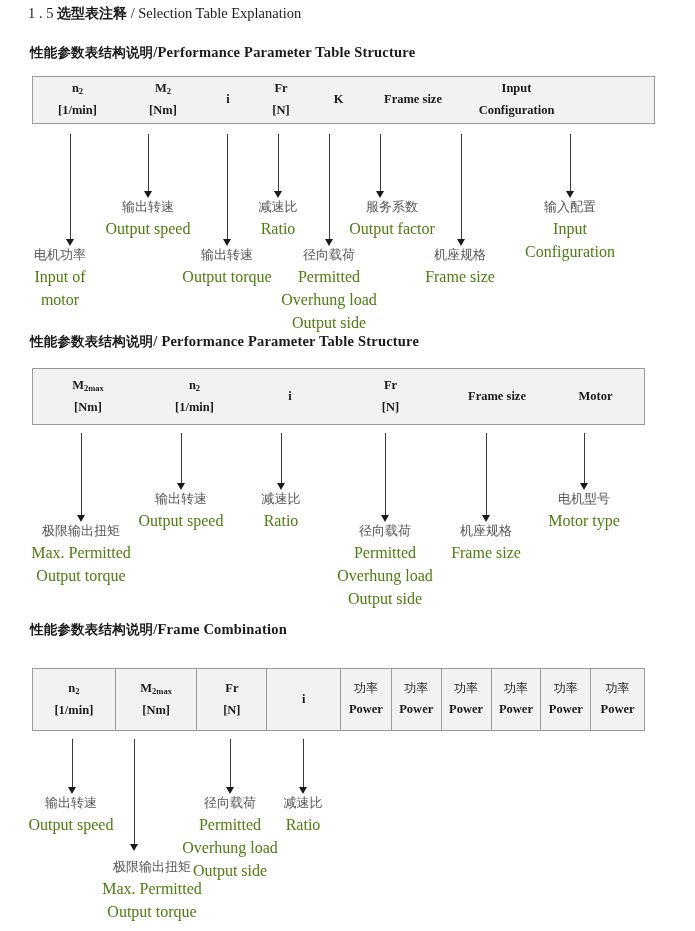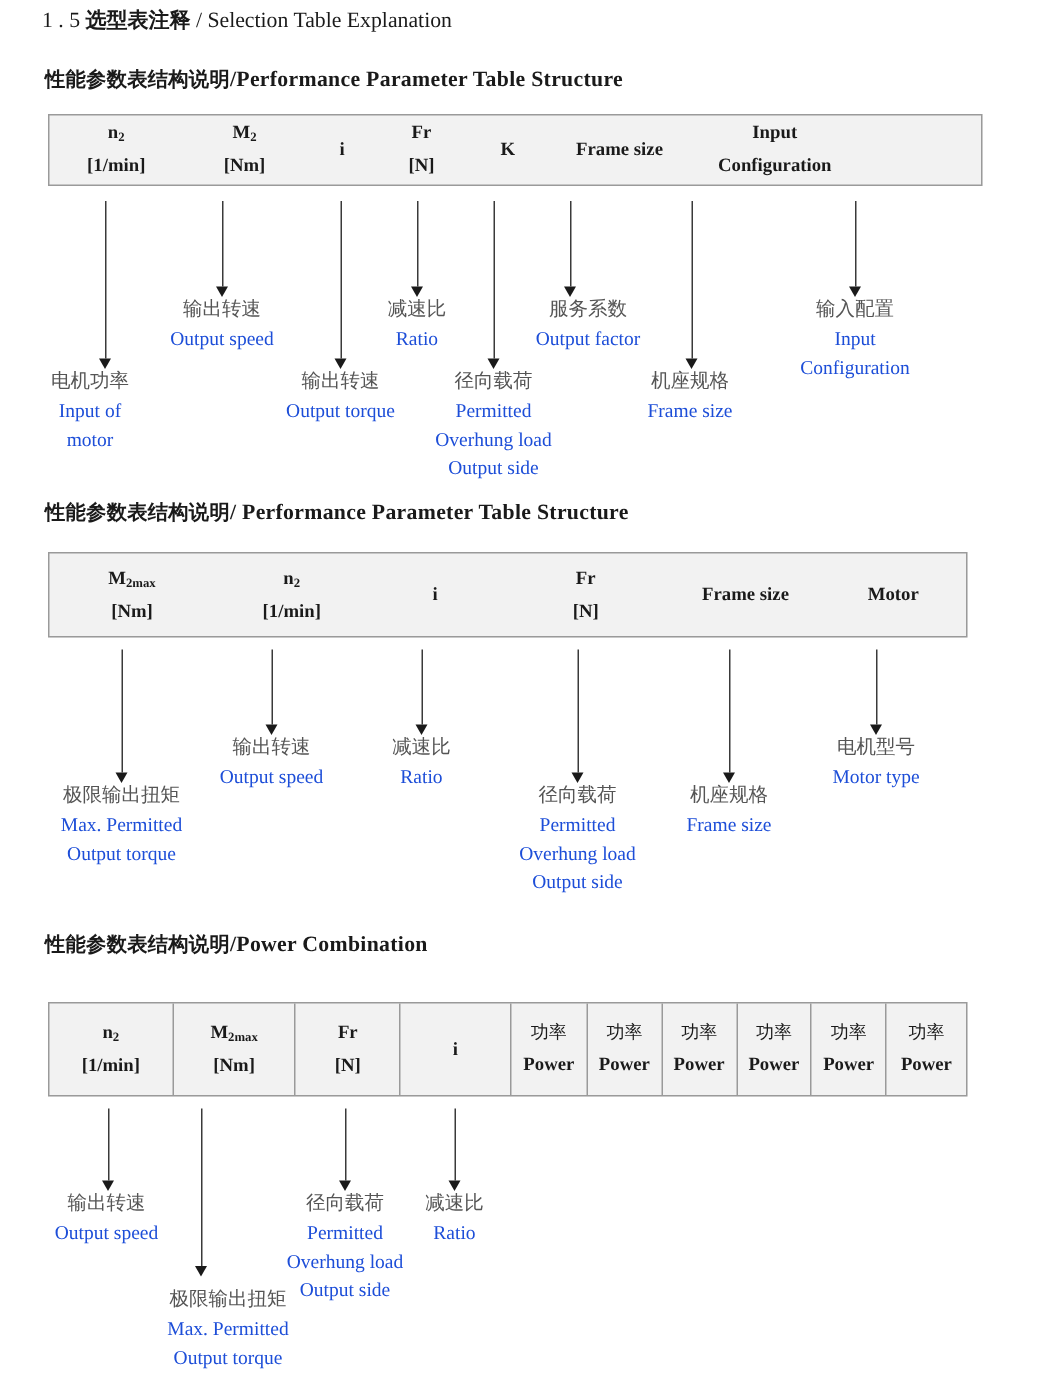--- a/index.html
+++ b/index.html
@@ -125,22 +125,22 @@
     transform: translateX(-50%);
   }
   .note .cn {
     font-family: "DejaVu Sans", "Liberation Sans", sans-serif;
     font-size: 13px;
     color: #555;
     display: block;
   }
   .note .en {
     font-family: "Liberation Serif", "DejaVu Serif", serif;
-    font-size: 13px;
-    color: #1d4ed8;
+    font-size: 16px;
+    color: #4d7c0f;
     display: block;
   }
 </style>
 </head>
 <body>
 
 <div class="doc-head">
   <span class="num">1 . 5</span>
   <span class="cn">选型表注释</span>
   <span>/</span>
@@ -324,21 +324,21 @@
 <div class="note" style="left:486px; top:522px;">
   <span class="cn">机座规格</span>
   <span class="en">Frame size</span>
 </div>
 <div class="note" style="left:584px; top:490px;">
   <span class="cn">电机型号</span>
   <span class="en">Motor type</span>
 </div>
 
 <div class="sec-title sub-head" style="left:30px; top:621px;">
-  <span class="cn">性能参数表结构说明</span><span class="en">/</span><span class="en">Power Combination</span>
+  <span class="cn">性能参数表结构说明</span><span class="en">/</span><span class="en">Frame Combination</span>
 </div>
 
 <div class="tbl divided" style="left:32px; top:668px; width:613px; height:63px;">
   <div class="cell" style="width:82px;">
     <span class="l1"><span>n</span><sub>2</sub></span>
     <span class="l2">[1/min]</span>
   </div>
   <div class="cell" style="width:82px;">
     <span class="l1"><span>M</span><sub>2max</sub></span>
     <span class="l2">[Nm]</span>

